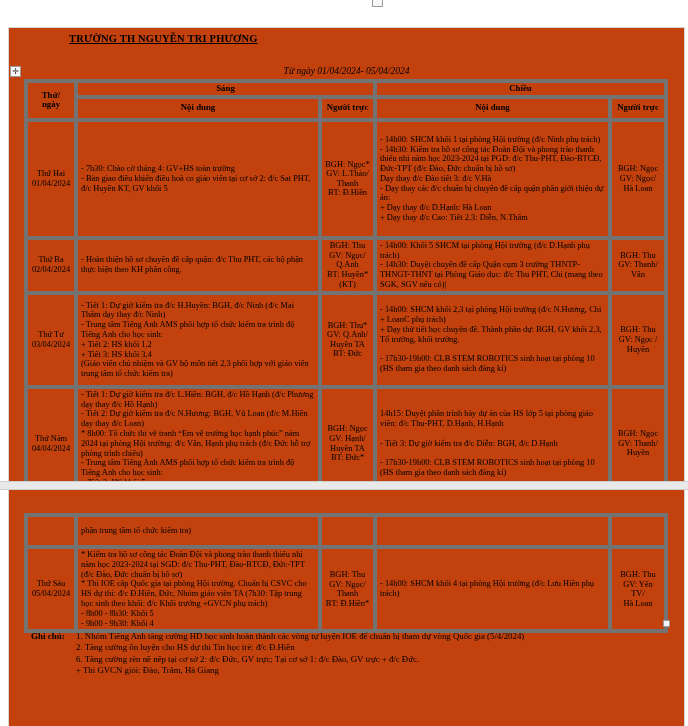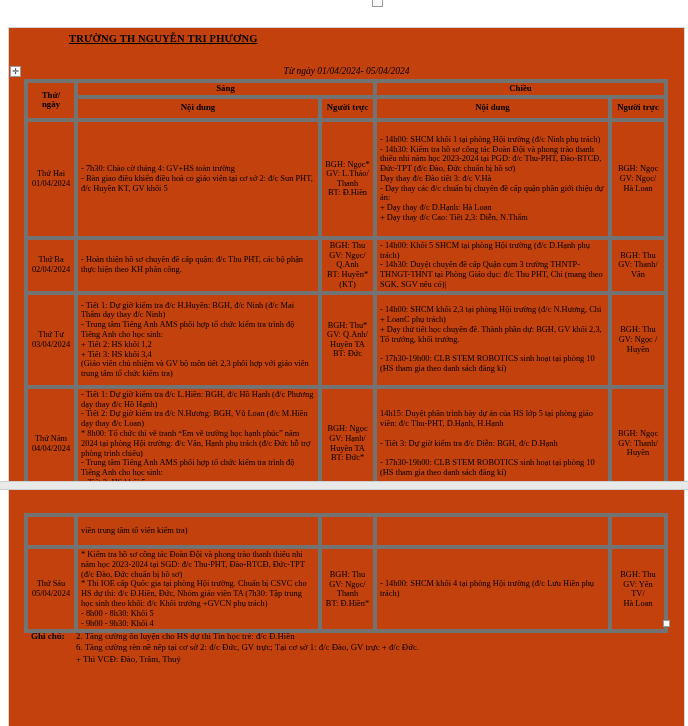--- a/index.html
+++ b/index.html
@@ -94,21 +94,21 @@
     </tr>
     <tr class="hr-b">
       <th>Nội dung</th>
       <th>Người trực</th>
       <th>Nội dung</th>
       <th>Người trực</th>
     </tr>
     <tr class="r1">
       <td class="day-cell"><span>Thứ Hai</span><br><span>01/04/2024</span></td>
       <td class="content-cell">- 7h30: Chào cờ tháng 4: GV+HS toàn trường
-- Bàn giao điều khiển điều hoà co giáo viên tại cơ sở 2: đ/c Sun PHT, đ/c Huyền KT, GV khối 5</td>
+- Bàn giao điều khiển điều hoà co giáo viên tại cơ sở 2: đ/c Sat PHT, đ/c Huyền KT, GV khối 5</td>
       <td class="duty-cell">BGH: Ngọc*
 GV: L.Thảo/
 Thanh
 BT: Đ.Hiền</td>
       <td class="content-cell">- 14h00: SHCM khối 1 tại phòng Hội trường (đ/c Ninh phụ trách)
 - 14h30: Kiểm tra hồ sơ công tác Đoàn Đội và phong trào thanh thiếu nhi năm học 2023-2024 tại PGD: đ/c Thu-PHT, Đào-BTCĐ, Đức-TPT (đ/c Đào, Đức chuẩn bị hồ sơ)
 Dạy thay đ/c Đào tiết 3: đ/c V.Hà
 - Dạy thay các đ/c chuẩn bị chuyên đề cấp quận phần giới thiệu dự án:
 + Dạy thay đ/c D.Hạnh: Hà Loan
 + Dạy thay đ/c Cao: Tiết 2,3: Diễn, N.Thẩm</td>
@@ -183,21 +183,21 @@
     <colgroup>
       <col class="c-day">
         <col class="c-morn">
         <col class="c-duty1">
         <col class="c-aft">
         <col class="c-duty2">
     </colgroup>
     <tbody>
         <tr class="r-spill">
       <td class="day-cell"></td>
-      <td class="content-cell top-align">viên trung tâm tổ viên kiểm tra)</td>
+      <td class="content-cell top-align">phận trung tâm tổ chức kiểm tra)</td>
       <td class="duty-cell"></td>
       <td class="content-cell"></td>
       <td class="duty-cell"></td>
     </tr>
     <tr class="r5">
       <td class="day-cell"><span>Thứ Sáu</span><br><span>05/04/2024</span></td>
       <td class="content-cell">* Kiểm tra hồ sơ công tác Đoàn Đội và phong trào thanh thiếu nhi năm học 2023-2024 tại SGD: đ/c Thu-PHT, Đào-BTCĐ, Đức-TPT (đ/c Đào, Đức chuẩn bị hồ sơ)
 * Thi IOE cấp Quốc gia tại phòng Hội trường. Chuẩn bị CSVC cho HS dự thi: đ/c Đ.Hiền, Đức, Nhóm giáo viên TA (7h30: Tập trung học sinh theo khối: đ/c Khối trưởng +GVCN phụ trách)
 - 8h00 - 8h30: Khối 5
 - 9h00 - 9h30: Khối 4</td>
@@ -210,20 +210,21 @@
 GV: Yến
 TV/
 Hà Loan</td>
     </tr>
   </tbody>
     </table>
 
   <div class="notes">
     <div class="notes-label">Ghi chú:</div>
     <div class="notes-list">
+      <div>1. Nhóm Tiếng Anh tăng cường HD học sinh hoàn thành các vòng tự luyện IOE để chuẩn bị tham dự vòng Quốc gia (5/4/2024)</div>
       <div>2. Tăng cường ôn luyện cho HS dự thi Tin học trẻ: đ/c Đ.Hiền</div>
       <div>6. Tăng cường rèn nề nếp tại cơ sở 2: đ/c Đức, GV trực; Tại cơ sở 1: đ/c Đào, GV trực + đ/c Đức.</div>
-      <div>+ Thi VCĐ: Đào, Trâm, Thuỷ</div>
+      <div>+ Thi GVCN giỏi: Đào, Trâm, Hà Giang</div>
     </div>
   </div>
 </div>
 
 <div class="handle" id="resize-handle"></div>
 
 </body></html>

